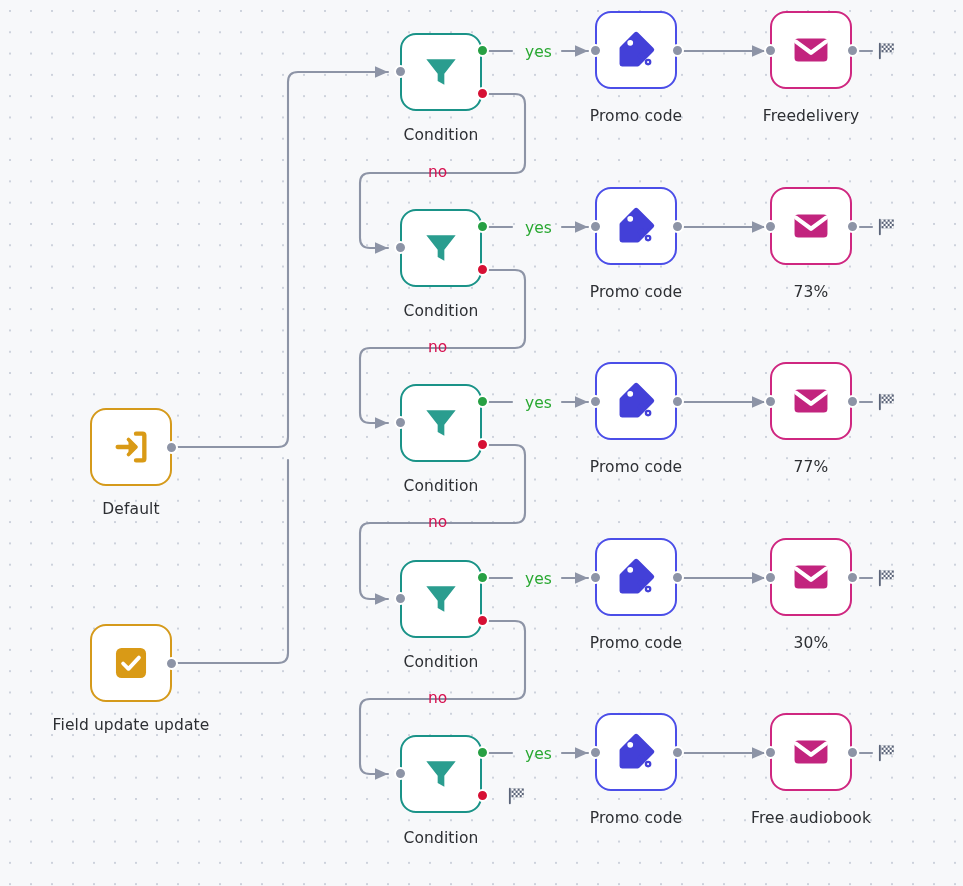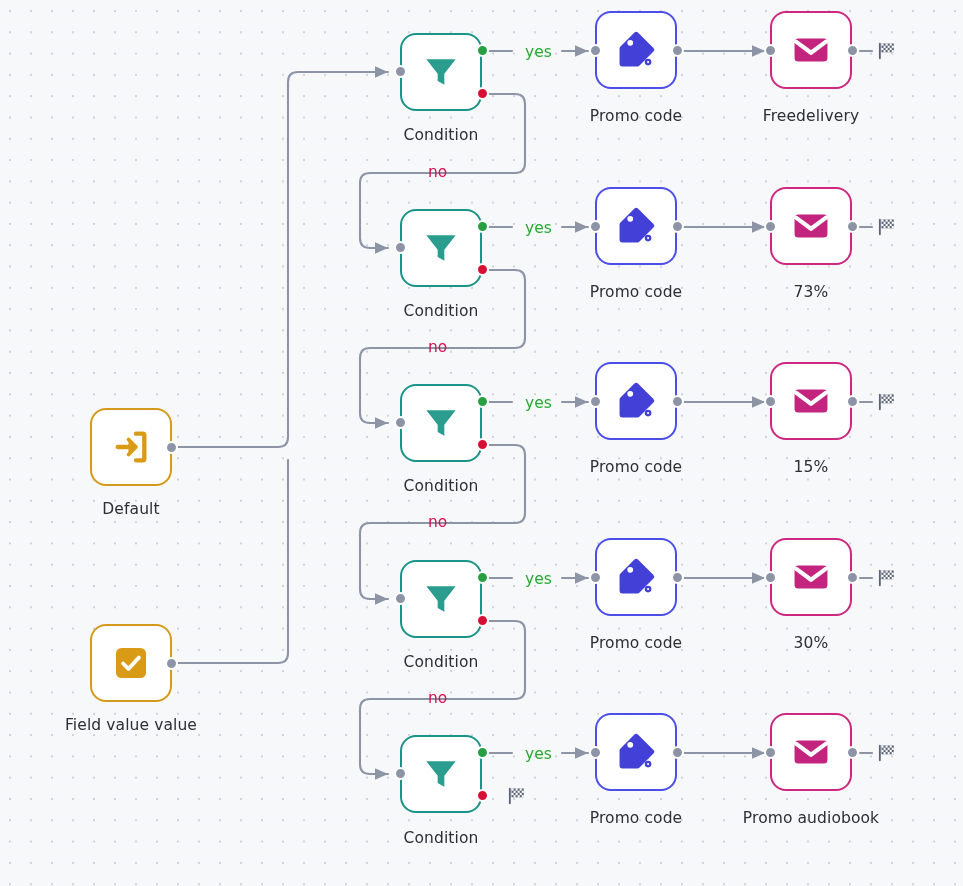--- a/index.html
+++ b/index.html
@@ -144,21 +144,21 @@
   <div class="handle" style="left:165px; top:441px;"></div>
 
   <div class="node orange" style="left:90px; top:624px;">
     <span>
       <svg class="icon" width="38" height="38" viewBox="0 0 24 24">
         <rect x="2.5" y="2.5" width="19" height="19" rx="3.5" fill="#d99a16"></rect>
         <path d="M7 12.3 L10.4 15.7 L17 8.6" fill="none" stroke="#ffffff" stroke-width="2.4" stroke-linecap="round" stroke-linejoin="round"></path>
       </svg>
     </span>
   </div>
-  <div class="node-label" style="left:20px; top:716px; width:222px;">Field value value</div>
+  <div class="node-label" style="left:20px; top:716px; width:222px;">Field update update</div>
   <div class="handle" style="left:165px; top:657px;"></div>
 
   <div class="node teal" style="left:400px; top:33px;">
     <span>
       <svg class="icon" width="40" height="40" viewBox="0 0 24 24" fill="#2a9d8f">
         <path d="M3.2 4.4 h17.6 L14 13 v6.6 L10 17.4 V13 z"></path>
       </svg>
     </span>
   </div>
   <div class="node-label" style="left:360px; top:126px; width:162px;">Condition</div>
@@ -308,21 +308,21 @@
   <div class="handle" style="left:671px; top:395px;"></div>
 
   <div class="node pink" style="left:770px; top:362px;">
     <span>
       <svg class="icon" width="42" height="42" viewBox="0 0 24 24">
         <rect x="2.6" y="5.4" width="18.8" height="13.2" rx="2.2" fill="#c2247e"></rect>
         <path d="M3.4 7.2 L12 13.6 L20.6 7.2" fill="none" stroke="#ffffff" stroke-width="2.4" stroke-linecap="round" stroke-linejoin="round"></path>
       </svg>
     </span>
   </div>
-  <div class="node-label" style="left:731px; top:458px; width:160px;">15%</div>
+  <div class="node-label" style="left:731px; top:458px; width:160px;">77%</div>
   <div class="handle" style="left:764px; top:395px;"></div>
   <div class="handle" style="left:846px; top:395px;"></div>
   <div class="flag" style="left:876px; top:391px;">
     <svg class="icon" width="22" height="22" viewBox="0 0 24 24" fill="#5a6378">
       <rect x="3.2" y="3" width="2" height="18" rx="1"></rect>
       <path d="M6 3.8 h13.4 v9.6 H6 z"></path>
       <g fill="#ffffff">
         <rect x="6" y="3.8" width="2.23" height="2.4"></rect>
           <rect x="10.46" y="3.8" width="2.23" height="2.4"></rect>
           <rect x="14.92" y="3.8" width="2.23" height="2.4"></rect>
@@ -449,21 +449,21 @@
   <div class="handle" style="left:671px; top:746px;"></div>
 
   <div class="node pink" style="left:770px; top:713px;">
     <span>
       <svg class="icon" width="42" height="42" viewBox="0 0 24 24">
         <rect x="2.6" y="5.4" width="18.8" height="13.2" rx="2.2" fill="#c2247e"></rect>
         <path d="M3.4 7.2 L12 13.6 L20.6 7.2" fill="none" stroke="#ffffff" stroke-width="2.4" stroke-linecap="round" stroke-linejoin="round"></path>
       </svg>
     </span>
   </div>
-  <div class="node-label" style="left:731px; top:809px; width:160px;">Promo audiobook</div>
+  <div class="node-label" style="left:731px; top:809px; width:160px;">Free audiobook</div>
   <div class="handle" style="left:764px; top:746px;"></div>
   <div class="handle" style="left:846px; top:746px;"></div>
   <div class="flag" style="left:876px; top:742px;">
     <svg class="icon" width="22" height="22" viewBox="0 0 24 24" fill="#5a6378">
       <rect x="3.2" y="3" width="2" height="18" rx="1"></rect>
       <path d="M6 3.8 h13.4 v9.6 H6 z"></path>
       <g fill="#ffffff">
         <rect x="6" y="3.8" width="2.23" height="2.4"></rect>
           <rect x="10.46" y="3.8" width="2.23" height="2.4"></rect>
           <rect x="14.92" y="3.8" width="2.23" height="2.4"></rect>

